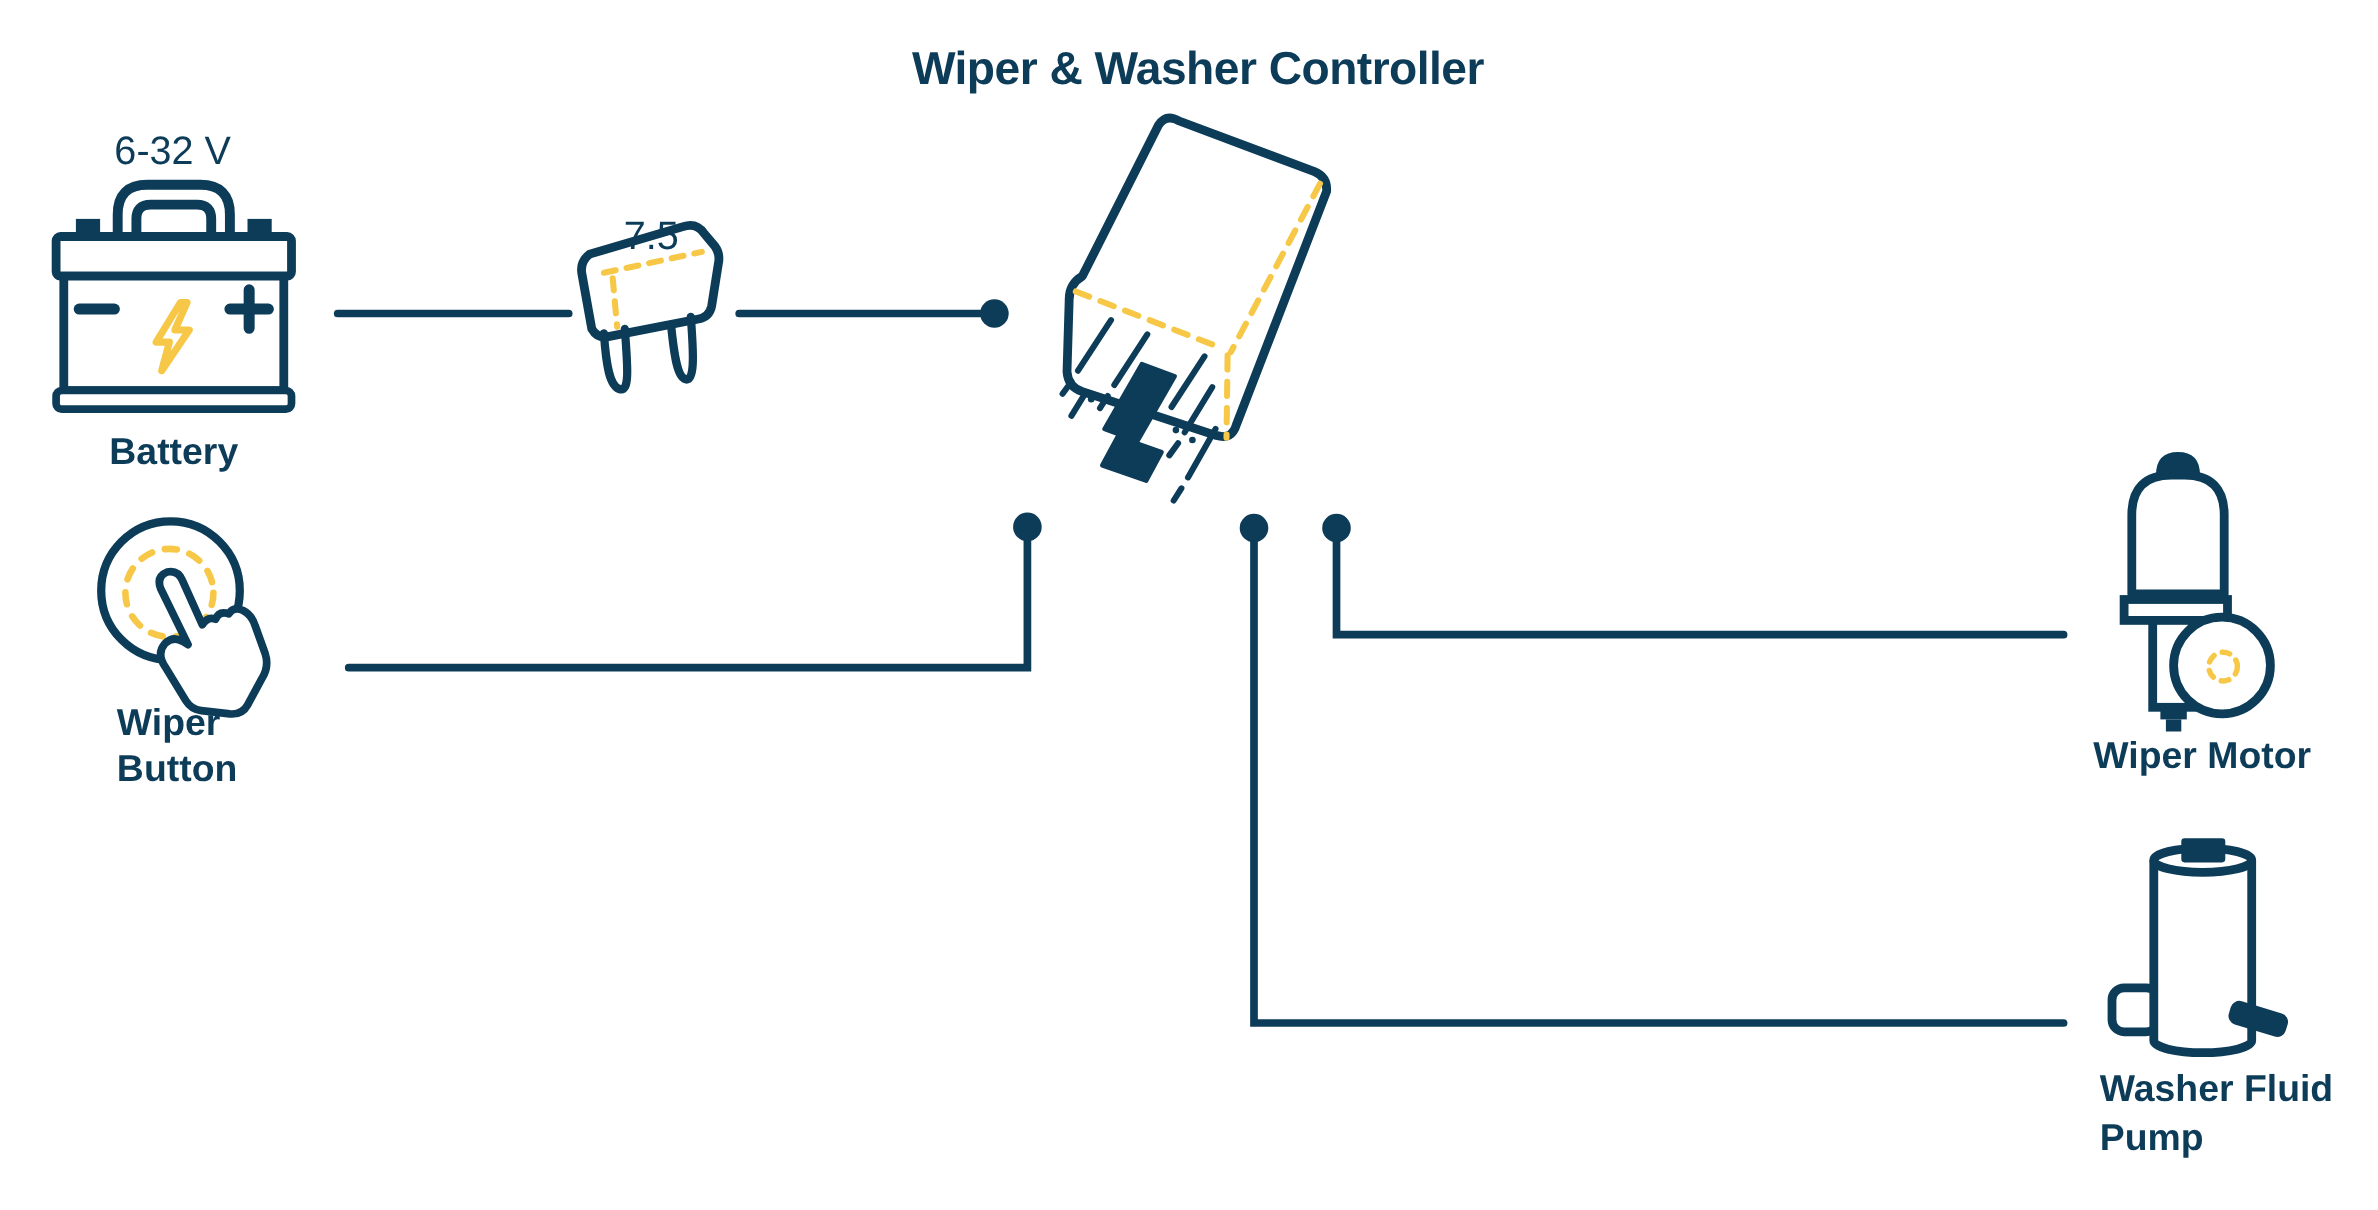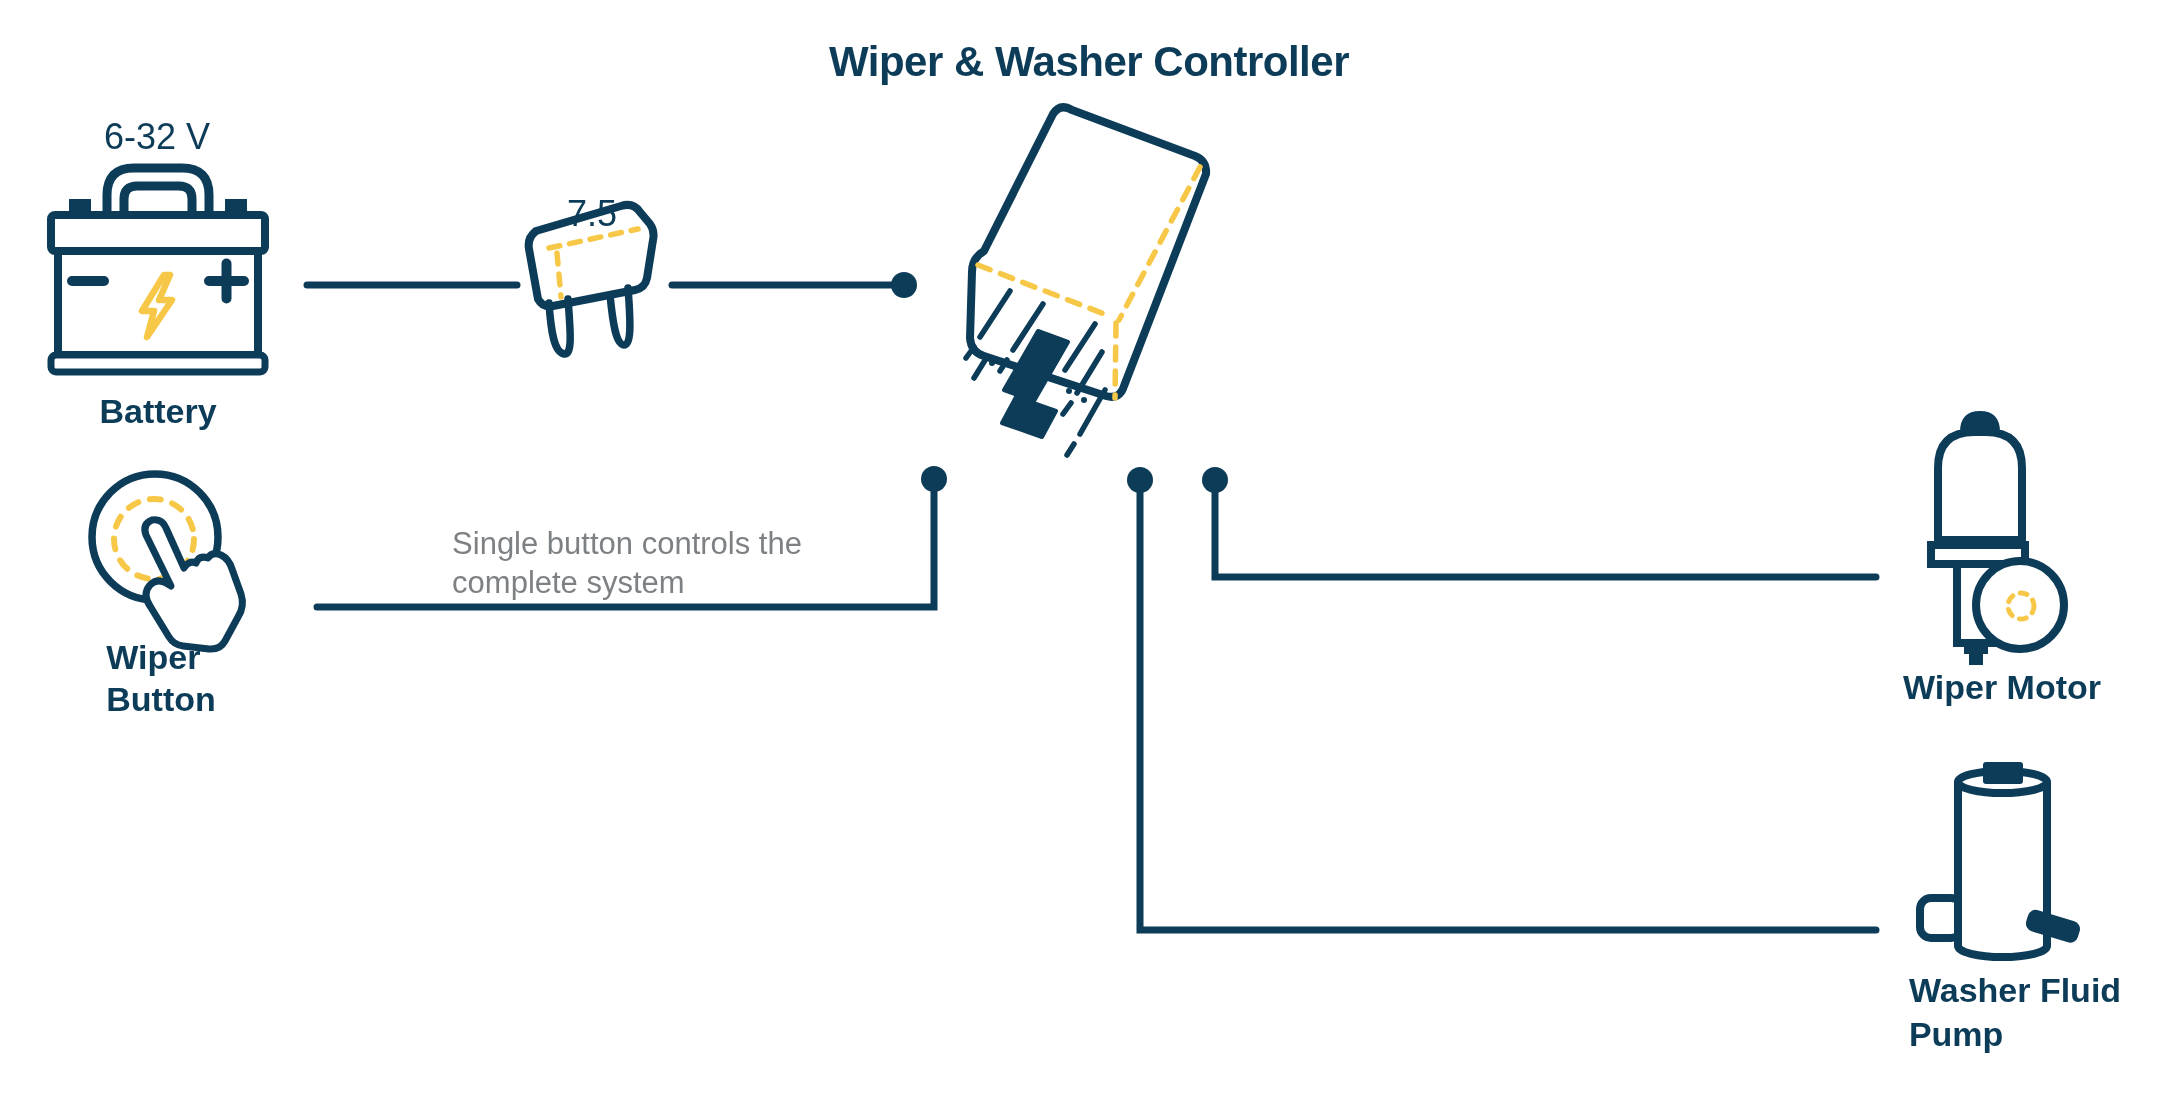--- a/index.html
+++ b/index.html
@@ -119,24 +119,20 @@
         <rect x="-26" y="-11" width="54" height="22" rx="8" fill="#0d3c59"></rect>
       </g>
     </g>
   </svg>
 
   <div class="txt num" style="left:157px;top:117px;">6-32 V</div>
   <div class="txt lbl" style="left:158px;top:390px;">Battery</div>
   <div class="txt num" style="left:592px;top:158px;margin-top:36px;">7.5</div>
   <div class="txt title" style="left:1089px;top:36px;">Wiper &amp; Washer Controller</div>
 
-  <div class="txt note" style="left:627px;top:524px;">
-    <div>Single button controls the</div>
-    <div>complete system</div>
-  </div>
 
   <div class="txt lbl" style="left:161px;top:636px;">
     <div>Wiper</div>
     <div>Button</div>
   </div>
 
   <div class="txt lbl" style="left:2002px;top:666px;">Wiper Motor</div>
 
   <div class="txt lbl pump-lh" style="left:2002px;top:968px;margin-left:13px;">
     <div>Washer Fluid</div>

